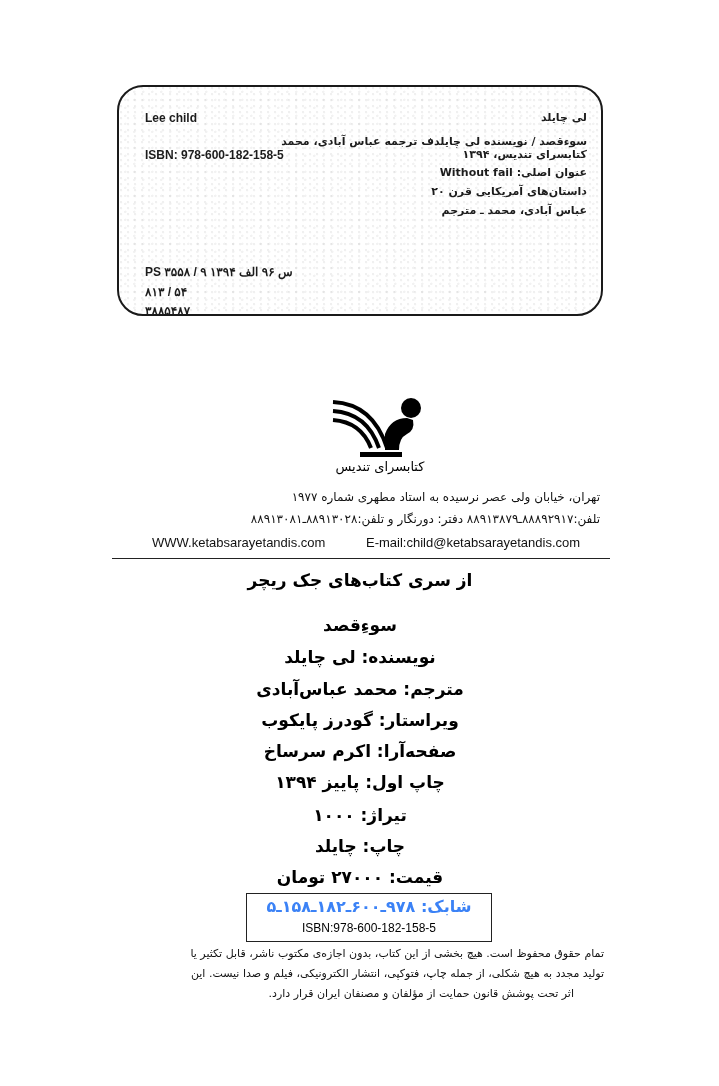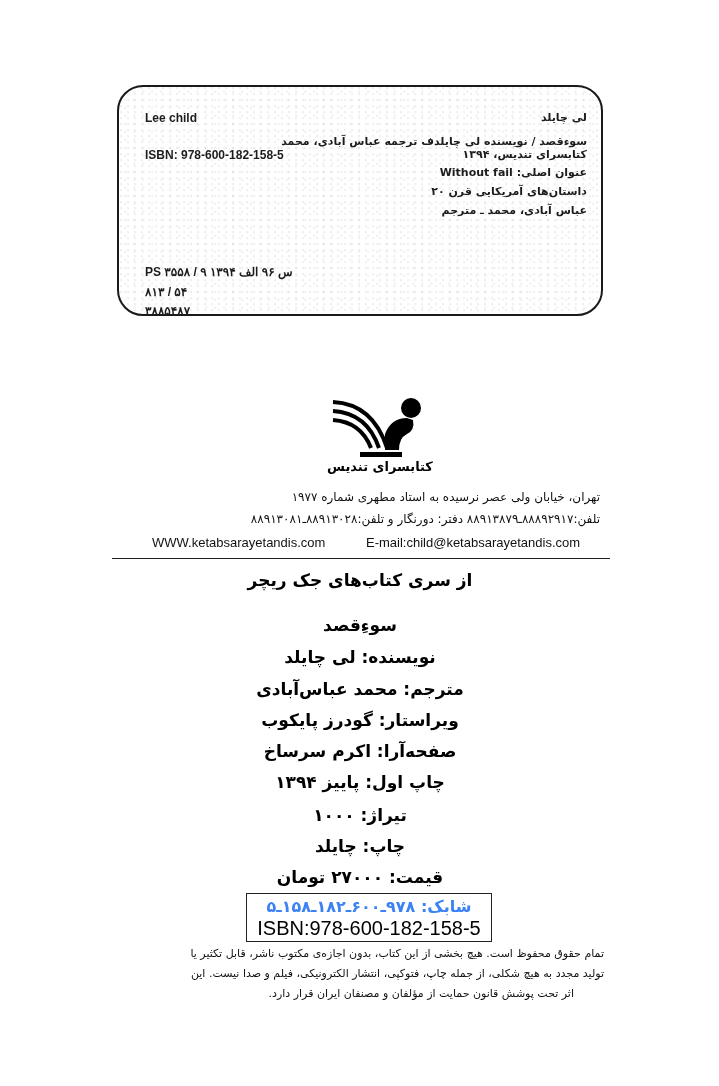--- a/index.html
+++ b/index.html
@@ -25,21 +25,21 @@
     position: absolute; left: 26px; direction: ltr; text-align: left;
     font-family: "Liberation Sans", sans-serif; font-weight: bold; font-size: 12px; line-height: 14px;
     white-space: nowrap; color: #1c1c1c;
   }
   .card .ll.rtlnum { direction: rtl; unicode-bidi: plaintext; margin-top: 24px; }
 
   
   .logo { position: absolute; left: 325px; top: 388px; width: 100px; height: 70px; }
   .logo-text {
     position: absolute; left: 300px; top: 458px; width: 160px; text-align: center; direction: rtl;
-    font-weight: bold; font-size: 13px; line-height: 18px; color: #000;
+    font-weight: normal; font-size: 13px; line-height: 18px; color: #000;
   }
   .addr {
     position: absolute; left: 140px; width: 460px; text-align: right; direction: rtl;
     font-family: "DejaVu Sans", sans-serif; font-size: 12px; line-height: 16px; color: #111; white-space: nowrap;
   }
   .web {
     position: absolute; top: 535px; font-family: "Liberation Sans", sans-serif; font-size: 13px; line-height: 16px; color: #111;
   }
   .divider { position: absolute; left: 112px; width: 498px; top: 558px; height: 0; border-top: 1.5px solid #222; }
 
@@ -50,21 +50,21 @@
   .isbn-box {
     position: absolute; left: 246px; top: 893px; width: 246px; height: 49px; box-sizing: border-box;
     border: 1.5px solid #222;
   }
   .isbn-fa {
     position: absolute; left: 0; right: 0; top: 3px; text-align: center; direction: rtl;
     font-weight: bold; font-size: 16px; line-height: 20px; color: #3b82f6;
   }
   .isbn-en {
     position: absolute; left: 0; right: 0; top: 25px; text-align: center;
-    font-family: "Liberation Sans", sans-serif; font-size: 20px; line-height: 19px; color: #000;
+    font-family: "Liberation Sans", sans-serif; font-size: 12px; line-height: 19px; color: #000;
   }
   .footer {
     position: absolute; left: 152px; width: 452px; top: 944px; direction: rtl; text-align: right;
     font-family: "DejaVu Sans", sans-serif; font-size: 11px; line-height: 20px; color: #111;
   }
   .footer div { white-space: nowrap; }
   .footer .last { padding-right: 30px; }
 </style>
 </head>
 <body>

